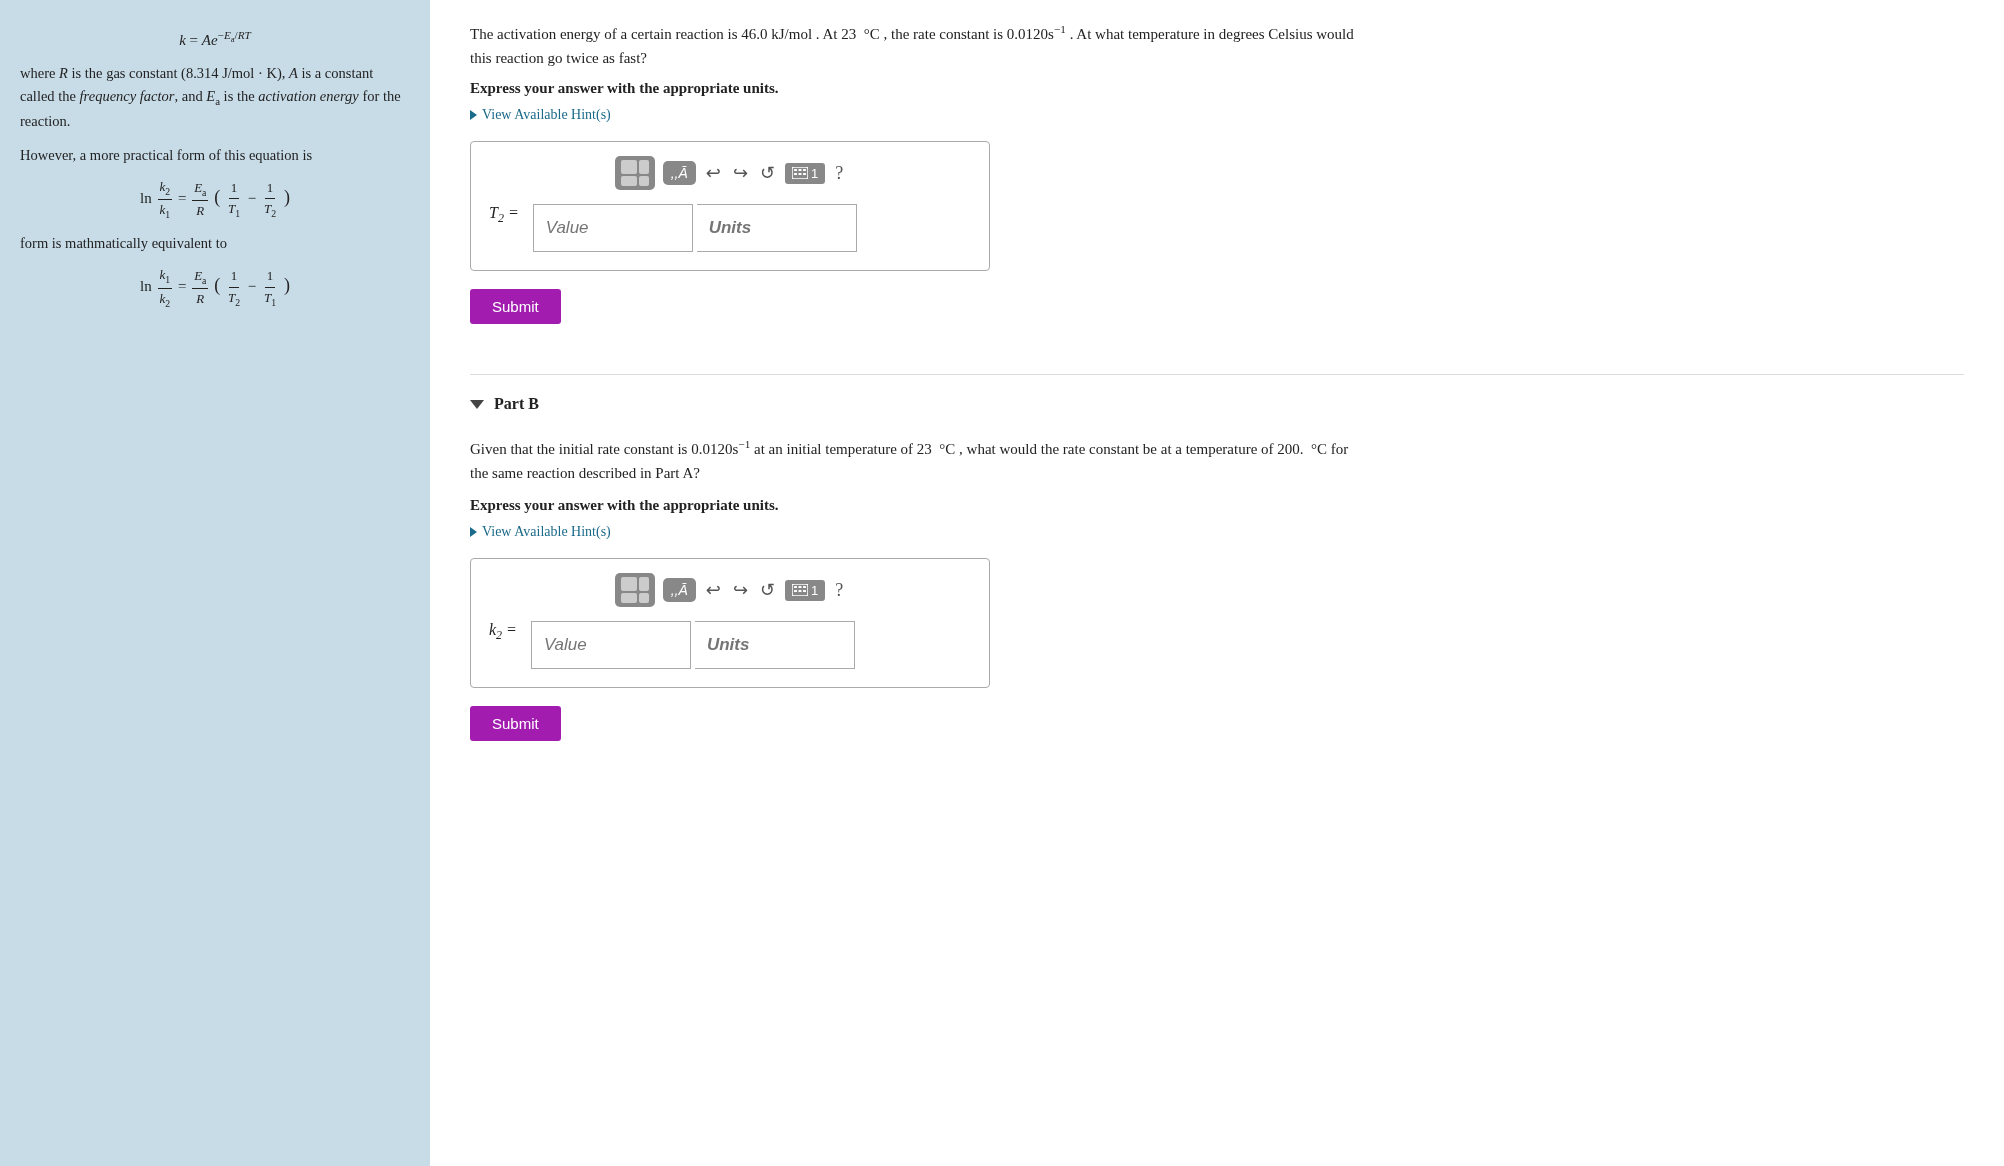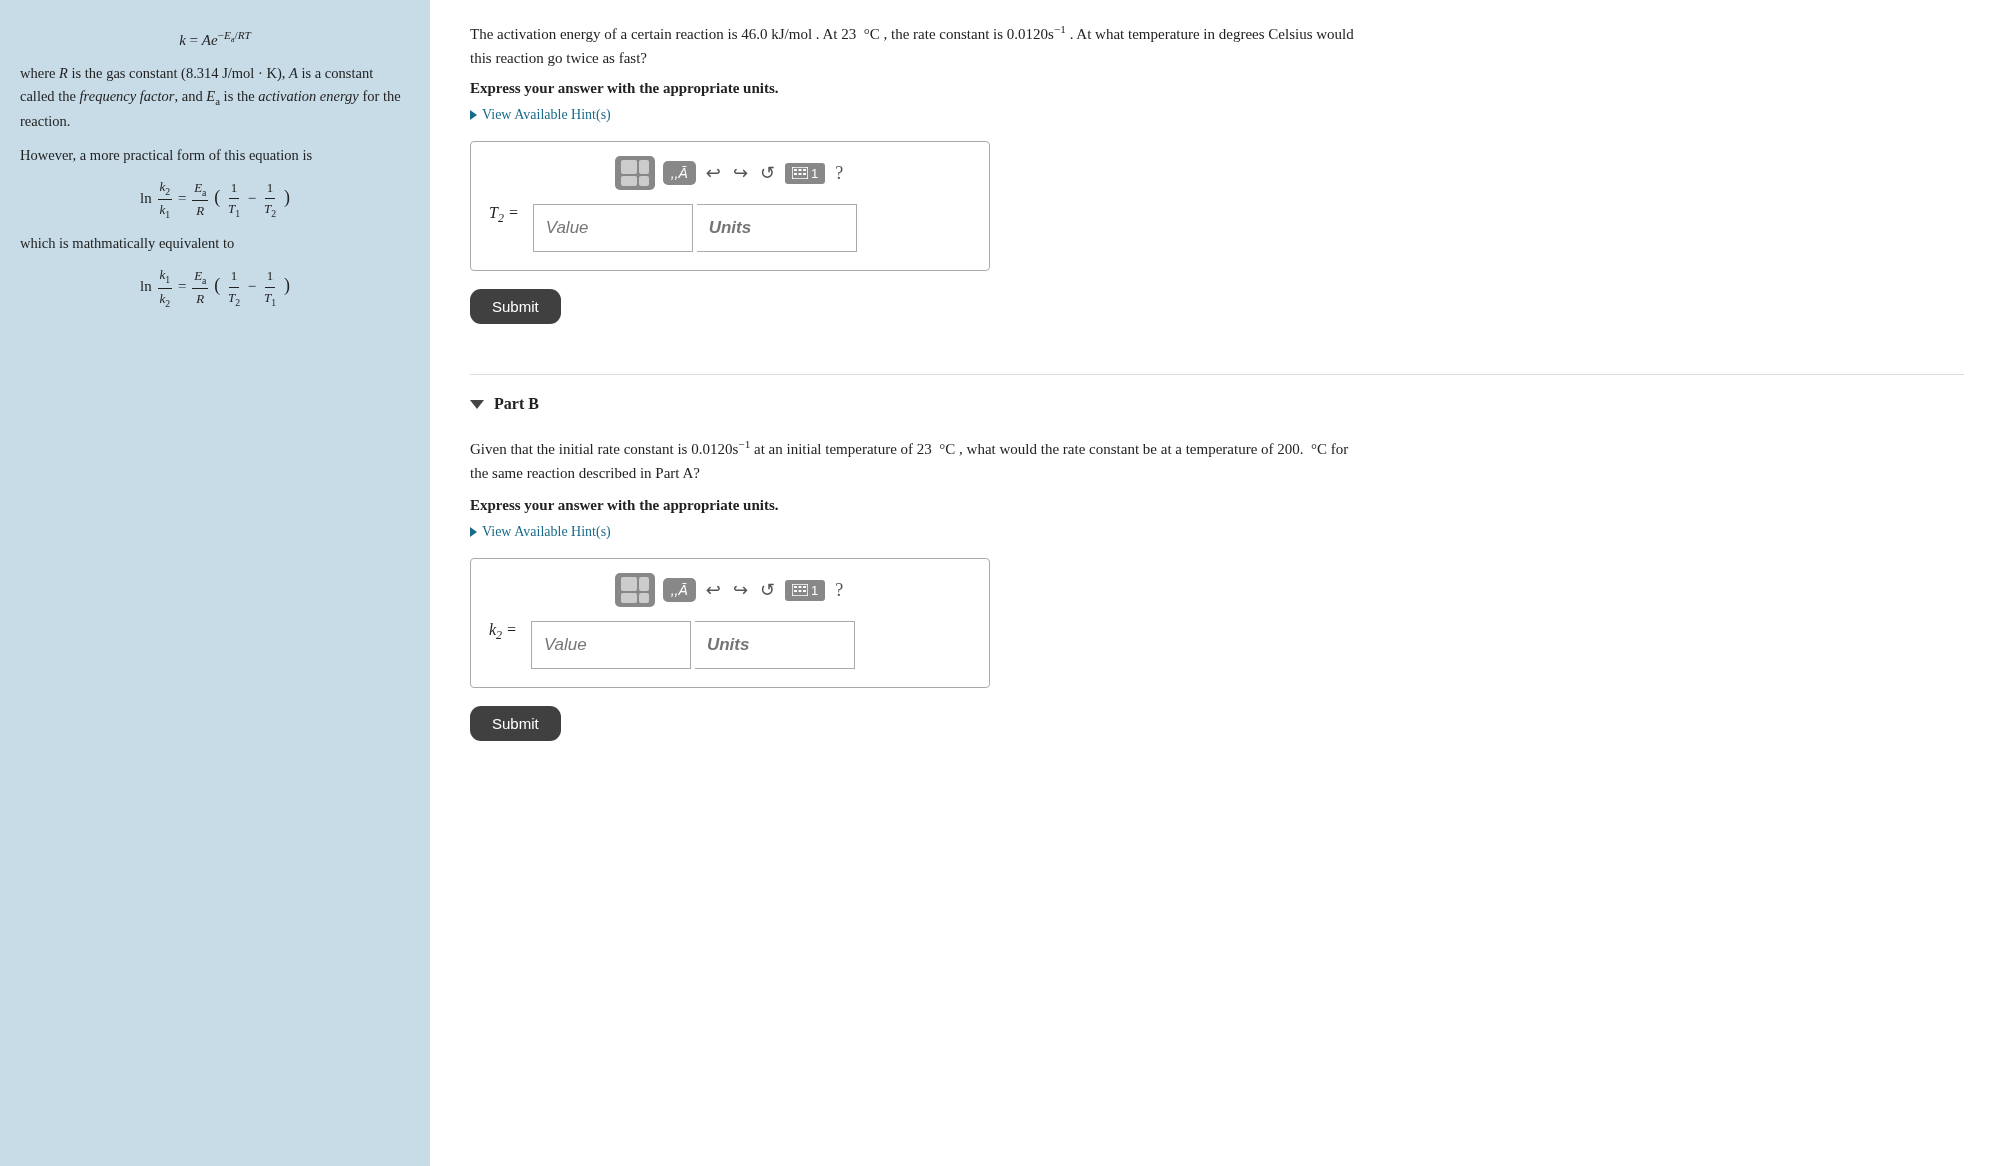--- a/index.html
+++ b/index.html
@@ -155,24 +155,24 @@
       font-size: 17px;
       font-style: italic;
       color: #bbb;
       width: 160px;
       height: 48px;
       outline: none;
       font-weight: bold;
     }
 
     .submit-btn {
-      background: #404040;
+      background: #a21caf;
       color: #fff;
       border: none;
-      border-radius: 11px;
+      border-radius: 3px;
       padding: 9px 22px;
       font-size: 15px;
       cursor: pointer;
       margin-bottom: 30px;
     }
 
     
     .part-b-header {
       display: flex;
       align-items: center;
@@ -244,21 +244,21 @@
       <span class="num">1</span>
       <span class="den"><em>T</em><sub>1</sub></span>
     </span>
     −
     <span class="formula-frac">
       <span class="num">1</span>
       <span class="den"><em>T</em><sub>2</sub></span>
     </span>
     <span style="font-size:18px;">)</span>
   </div>
-  <p>which is mathmatically equivalent to</p>
+  <p>form is mathmatically equivalent to</p>
   <div class="formula-block">
     ln
     <span class="formula-frac">
       <span class="num"><em>k</em><sub>1</sub></span>
       <span class="den"><em>k</em><sub>2</sub></span>
     </span>
     =
     <span class="formula-frac">
       <span class="num"><em>E</em><sub>a</sub></span>
       <span class="den"><em>R</em></span>

